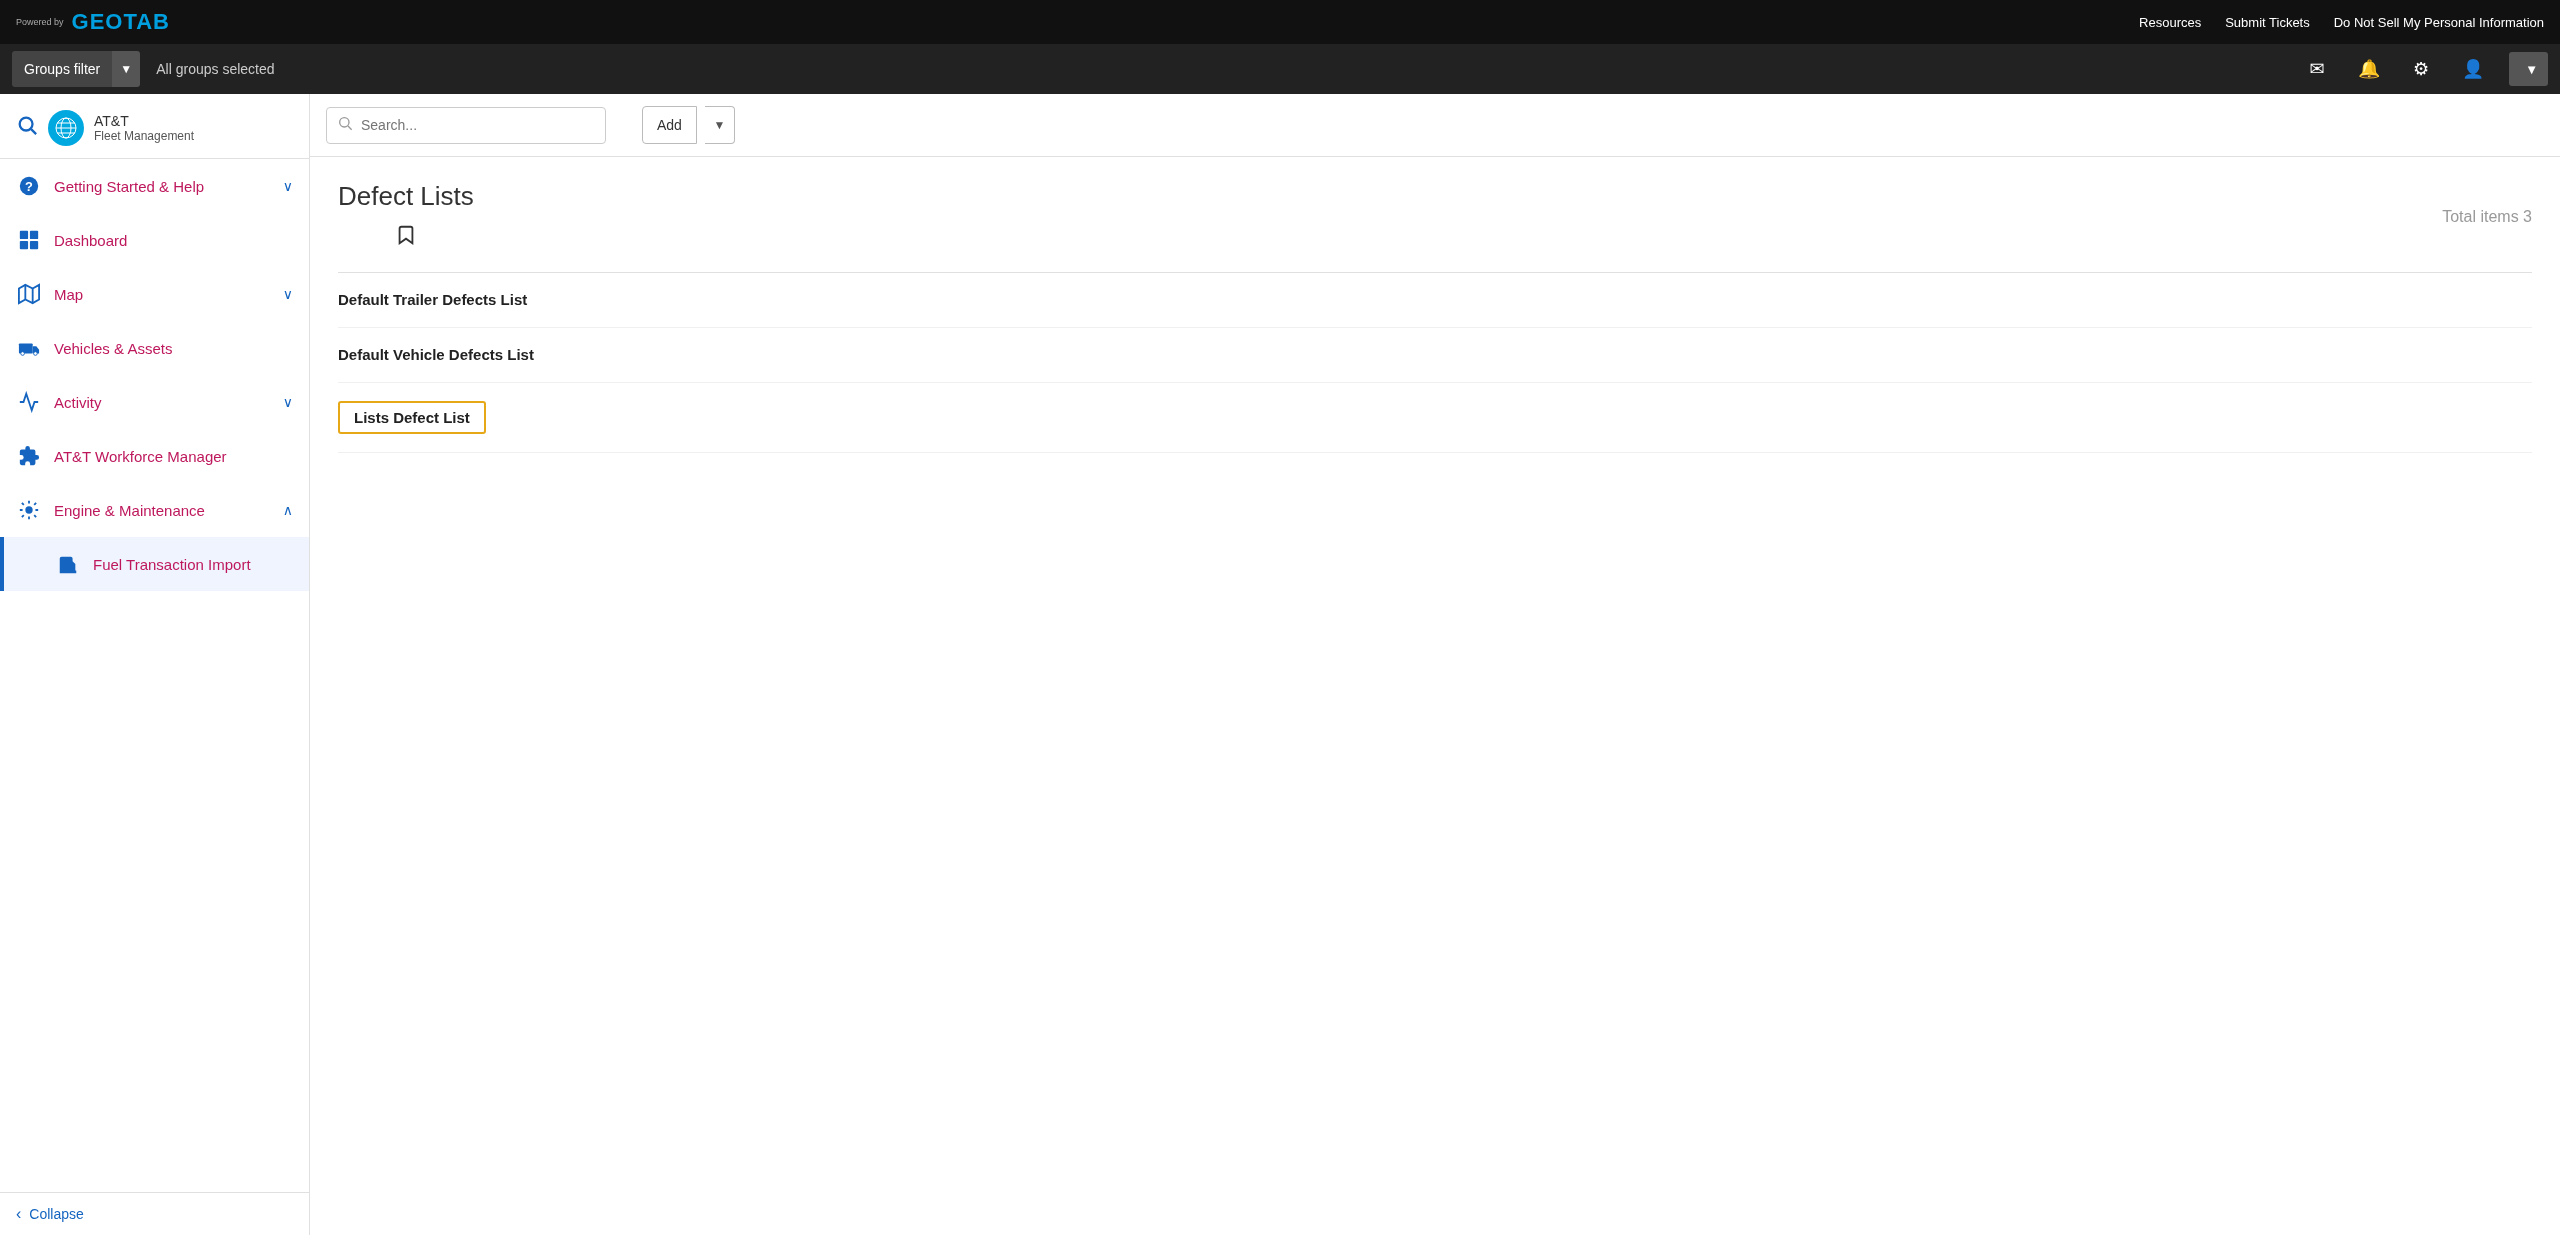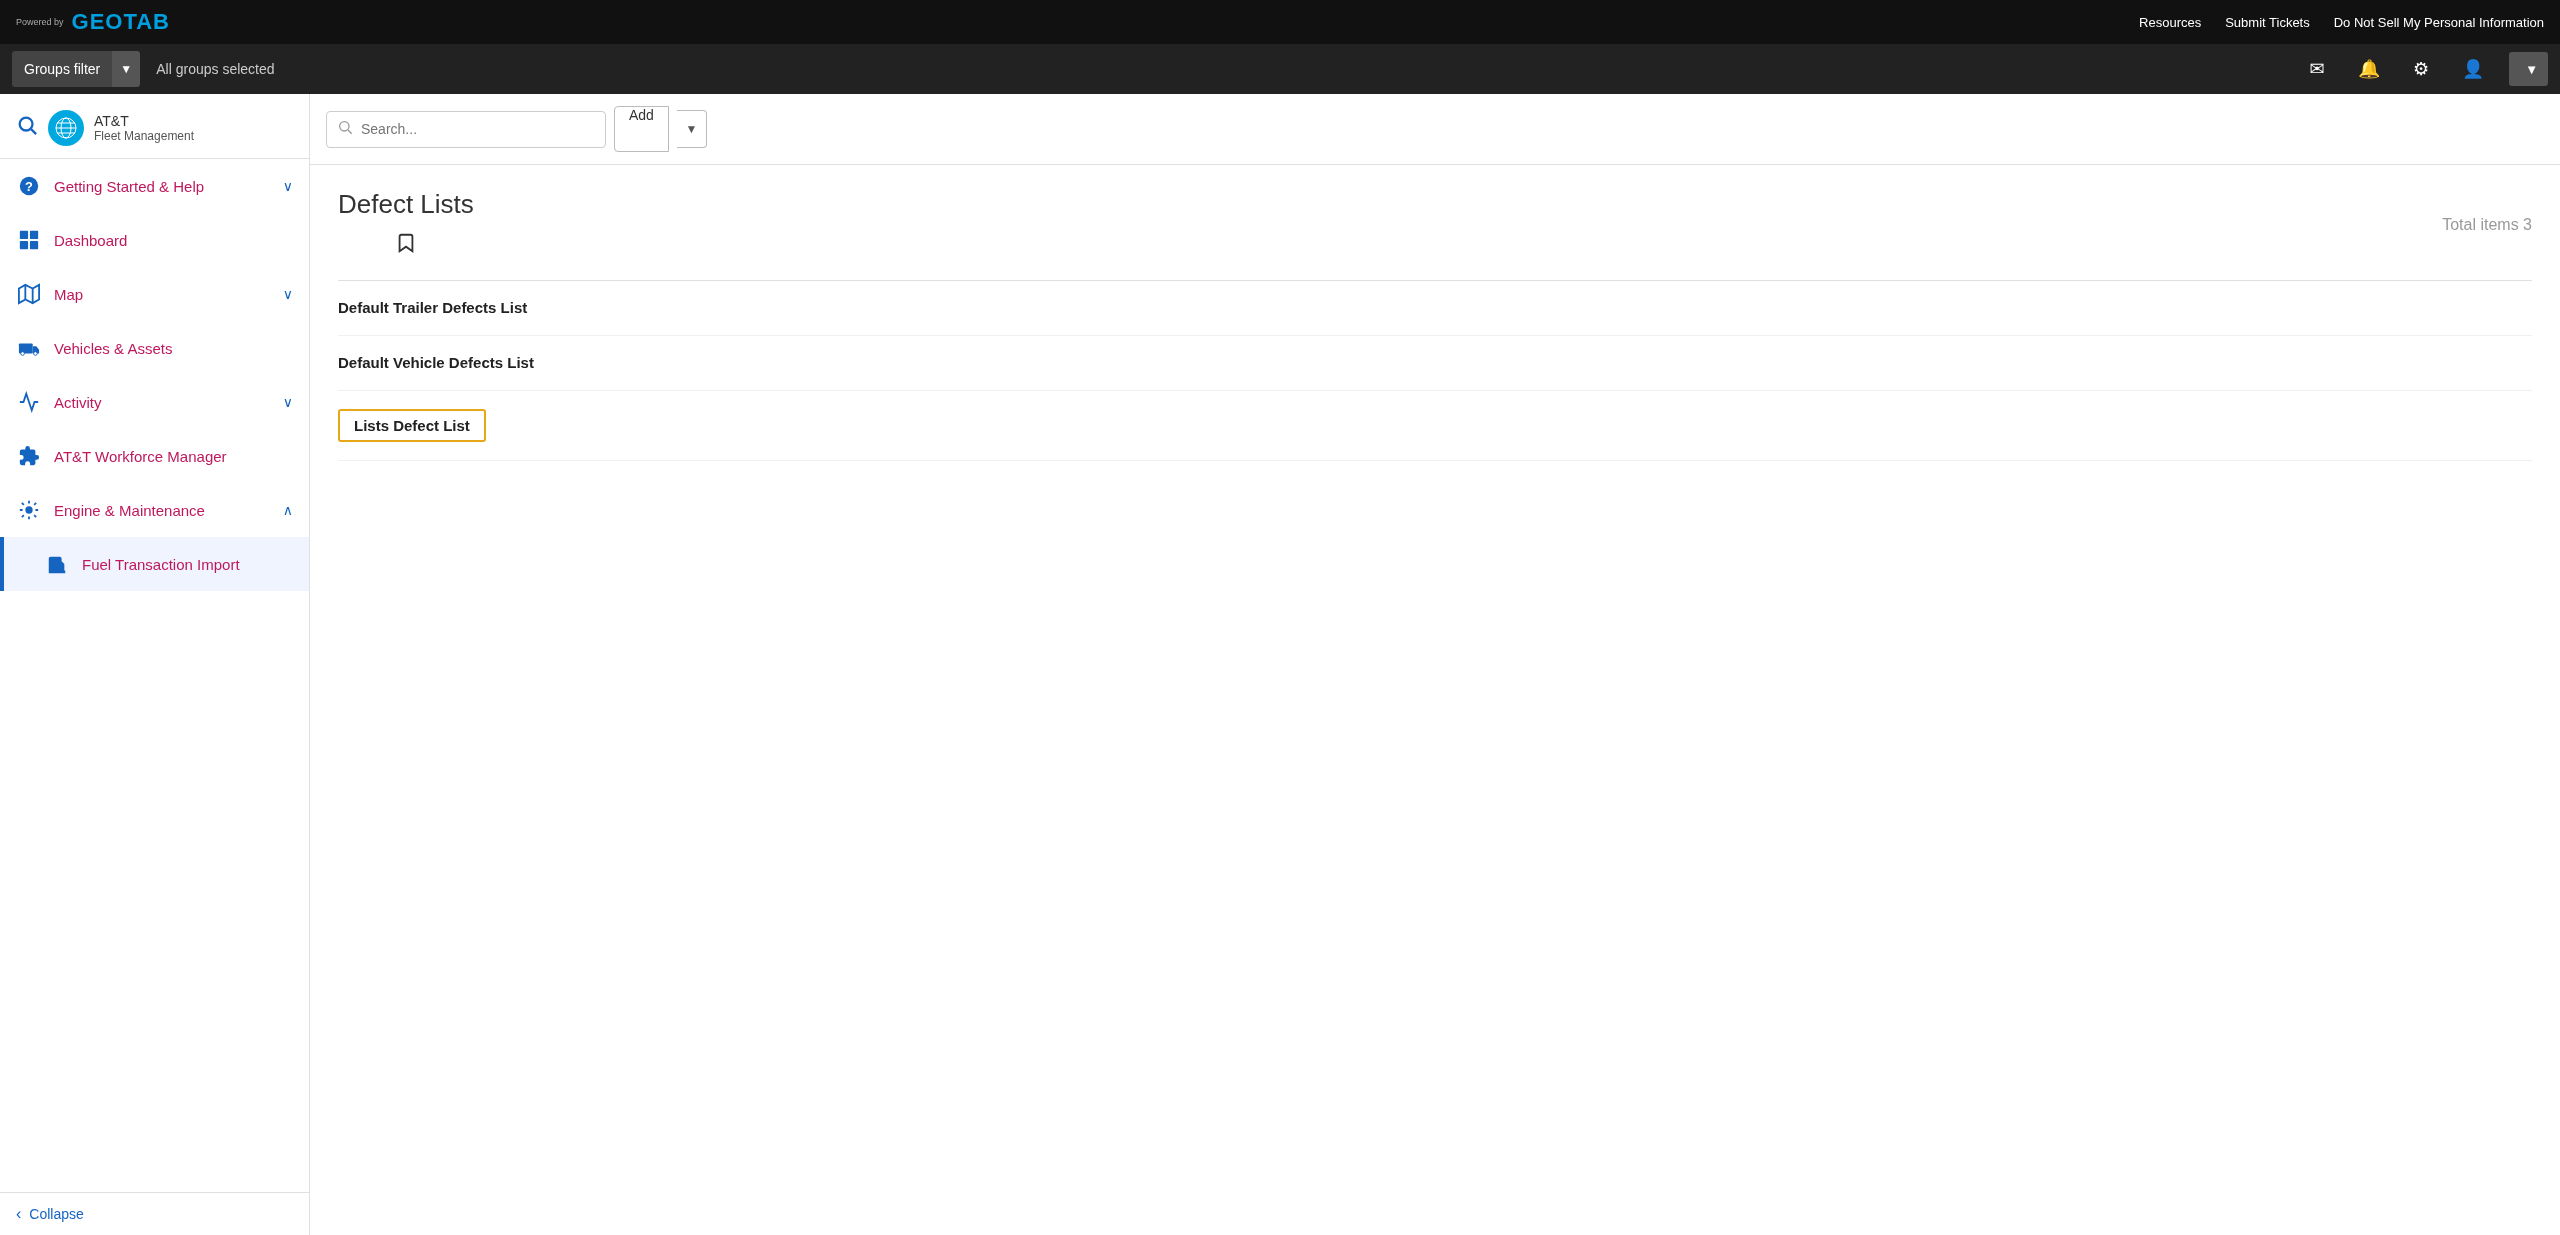--- a/index.html
+++ b/index.html
@@ -255,30 +255,31 @@
     .search-wrapper input {
       border: none;
       outline: none;
       font-size: 14px;
       color: #555;
       flex: 1;
       background: transparent;
     }
     .add-btn {
       display: flex;
-      align-items: flex-start;
+      align-items: center;
       background: #fff;
       border: 1px solid #bbb;
       border-radius: 4px 0 0 4px;
       padding: 0 14px;
-      height: 46px;
+      height: 38px;
       cursor: pointer;
       font-size: 14px;
       color: #333;
       font-weight: 500;
+      margin-left: 28px;
     }
     .add-dropdown {
       background: #fff;
       border: 1px solid #bbb;
       border-left: none;
       border-radius: 0 4px 4px 0;
       height: 38px;
       width: 30px;
       cursor: pointer;
       display: flex;
@@ -496,21 +497,21 @@
         <span class="nav-icon">
           <svg width="24" height="22" viewBox="0 0 24 24" fill="#1565c0">
             <circle cx="12" cy="12" r="4"></circle>
             <path d="M12 2v3M12 19v3M2 12h3M19 12h3M4.22 4.22l2.12 2.12M17.66 17.66l2.12 2.12M4.22 19.78l2.12-2.12M17.66 6.34l2.12-2.12" stroke="#1565c0" stroke-width="2" fill="none"></path>
           </svg>
         </span>
         <span class="nav-label">Engine &amp; Maintenance</span>
         <span class="nav-chevron">∧</span>
       </div>
 
-      <div class="nav-item active-item" style="padding-left: 40px; border-left: 4px solid #1565c0; background: #f0f4ff;">
+      <div class="nav-item active-item" style="padding-left: 51px; border-left: 4px solid #1565c0; background: #f0f4ff;">
         <span class="nav-icon">
           <svg width="22" height="22" viewBox="0 0 24 24" fill="#1565c0">
             <path d="M3 22V6a2 2 0 0 1 2-2h10a2 2 0 0 1 2 2v3l3 3v7h1v3H3zm6-12h4v4H9z"></path>
           </svg>
         </span>
         <span class="nav-label">Fuel Transaction Import</span>
       </div>
 
     </div>
 

